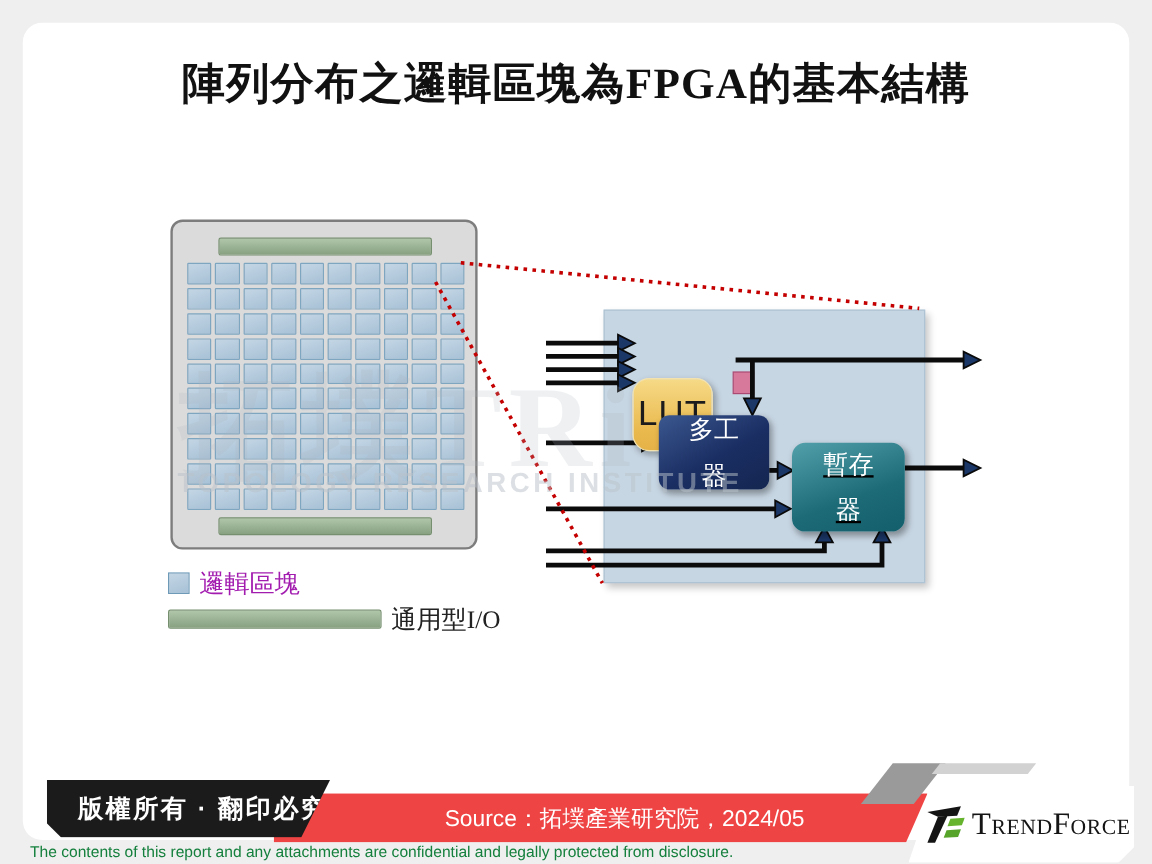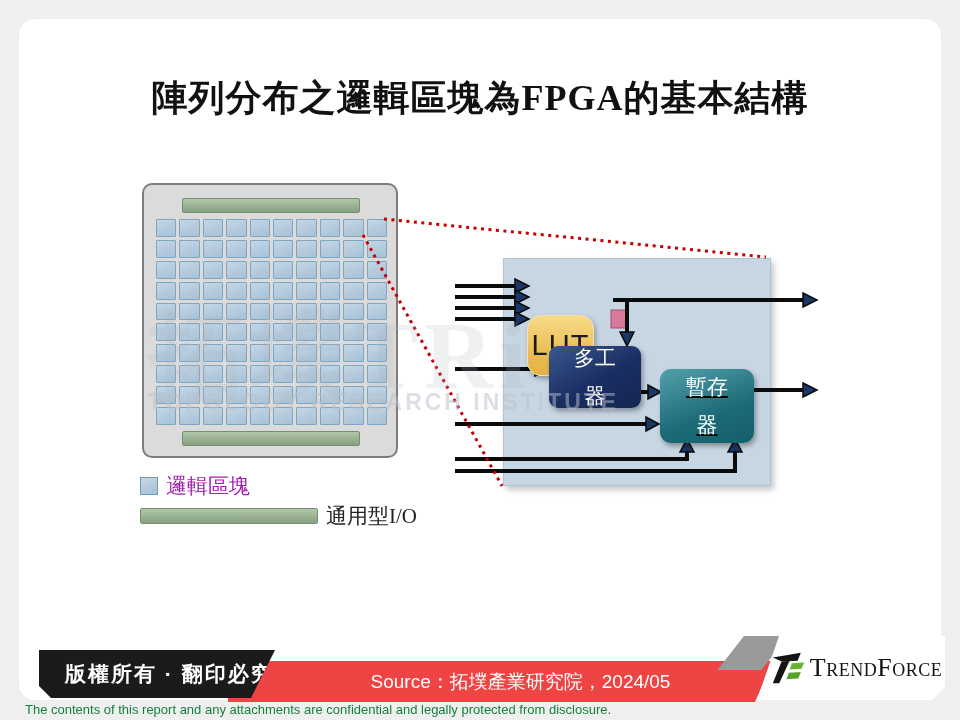--- a/index.html
+++ b/index.html
@@ -13,21 +13,21 @@
   
   .slide-card {
     left:19px; top:19px; width:922px; height:681px;
     background:#ffffff; border-radius:16px; z-index:1;
   }
 
   
   .page-title {
     left:0; top:46px; width:960px; height:46px; z-index:2;
     text-align:center; font-family:"Liberation Serif","DejaVu Serif",serif;
-    font-weight:700; font-size:36px; color:#111111; letter-spacing:1px;margin-top:28px;
+    font-weight:700; font-size:36px; color:#111111; letter-spacing:1px;
   }
 
   
   .chip {
     left:142px; top:183px; width:256px; height:275px; z-index:2;
     background:#dbdbdb; border:2px solid #7d7d7d; border-radius:10px;
   }
   .io-bar {
     position:absolute; left:38px; width:178px; height:15px;
     background:linear-gradient(#b0c6a9,#87a181);
@@ -125,21 +125,21 @@
   }
   .brand-stripe {
     left:744px; top:636px; width:44px; height:34px; z-index:12;
     background:#9a9a9a; transform:skewX(-38deg); transform-origin:top left;
   }
   .brand-streak {
     left:780px; top:636px; width:80px; height:9px; z-index:12;
     background:#d2d2d2; transform:skewX(-38deg);
   }
   .brand-card {
-    left:757px; top:636px; width:188px; height:64px; z-index:13;
+    left:757px; top:655px; width:188px; height:64px; z-index:13;
     background:#ffffff;
     clip-path:polygon(22px 0,100% 0,100% calc(100% - 13px),calc(100% - 13px) 100%,0 100%);
     display:flex; align-items:center; justify-content:center; gap:6px; padding-left:12px;
   }
   .brand-name {
     font-family:"Liberation Serif","DejaVu Serif",serif; color:#141414;
     white-space:nowrap;
   }
   .brand-word { display:inline-block; font-size:18px; text-transform:uppercase; letter-spacing:0.5px; }
   .brand-word::first-letter { font-size:26px; }

